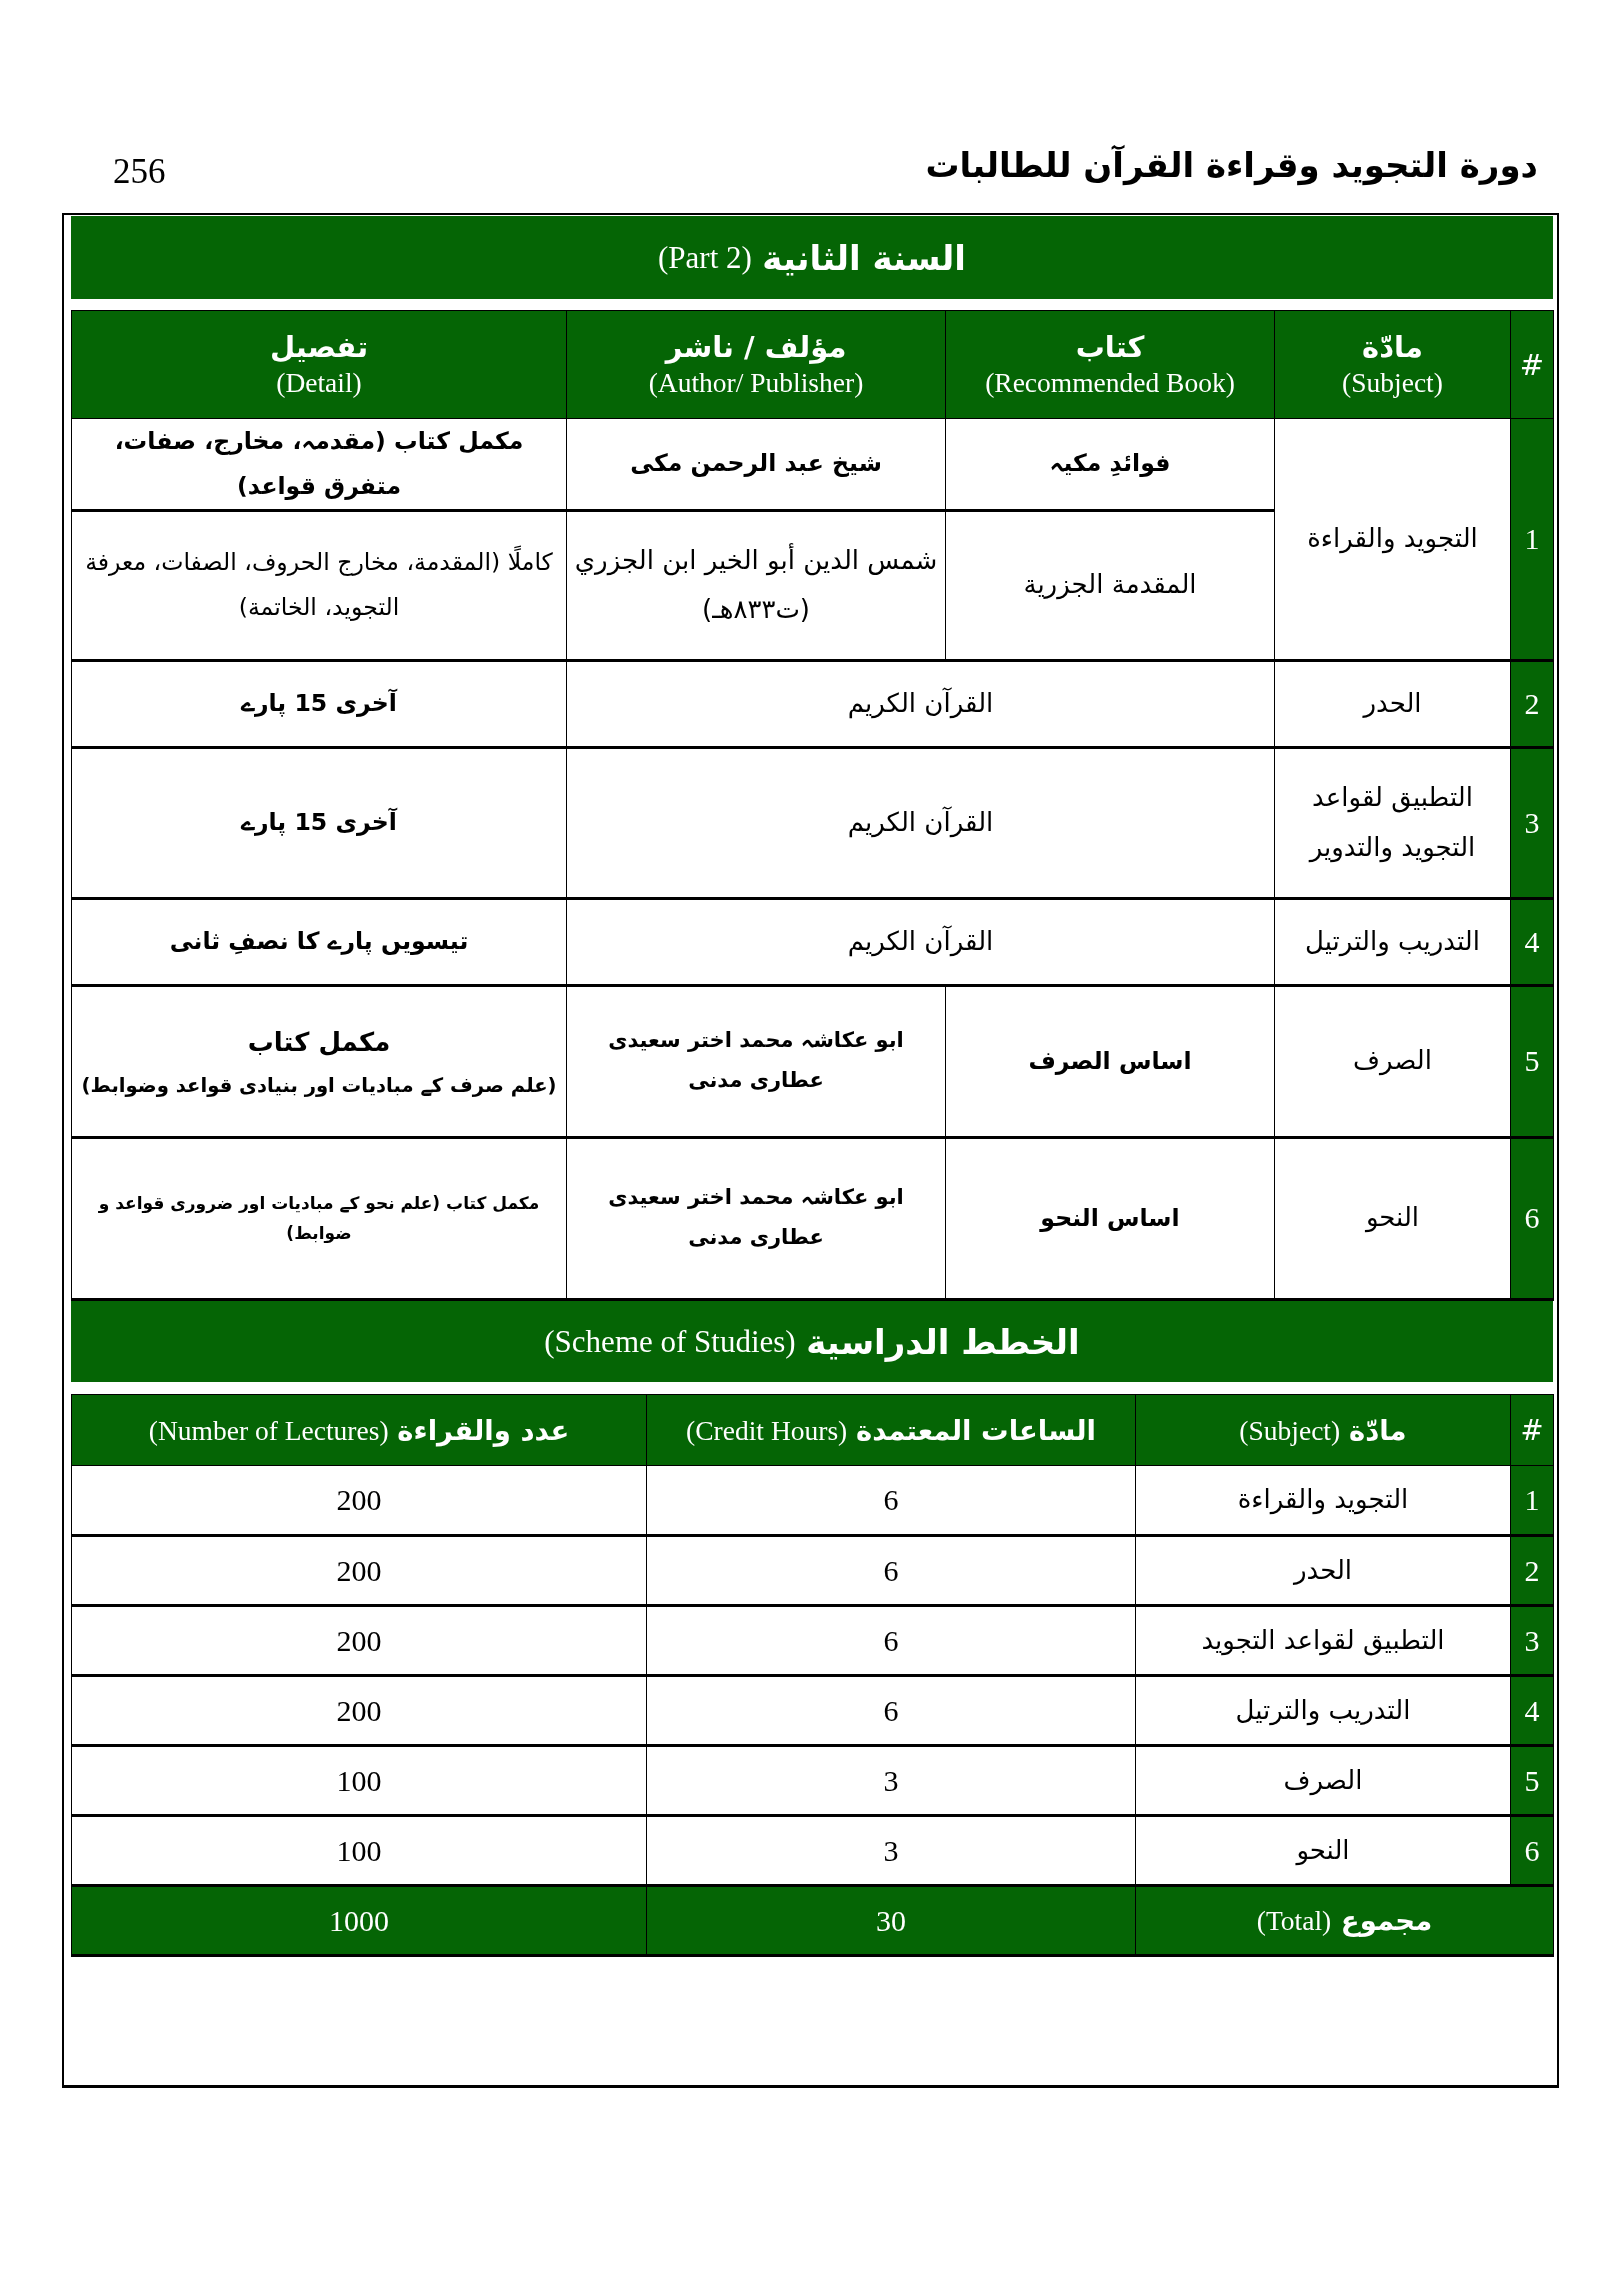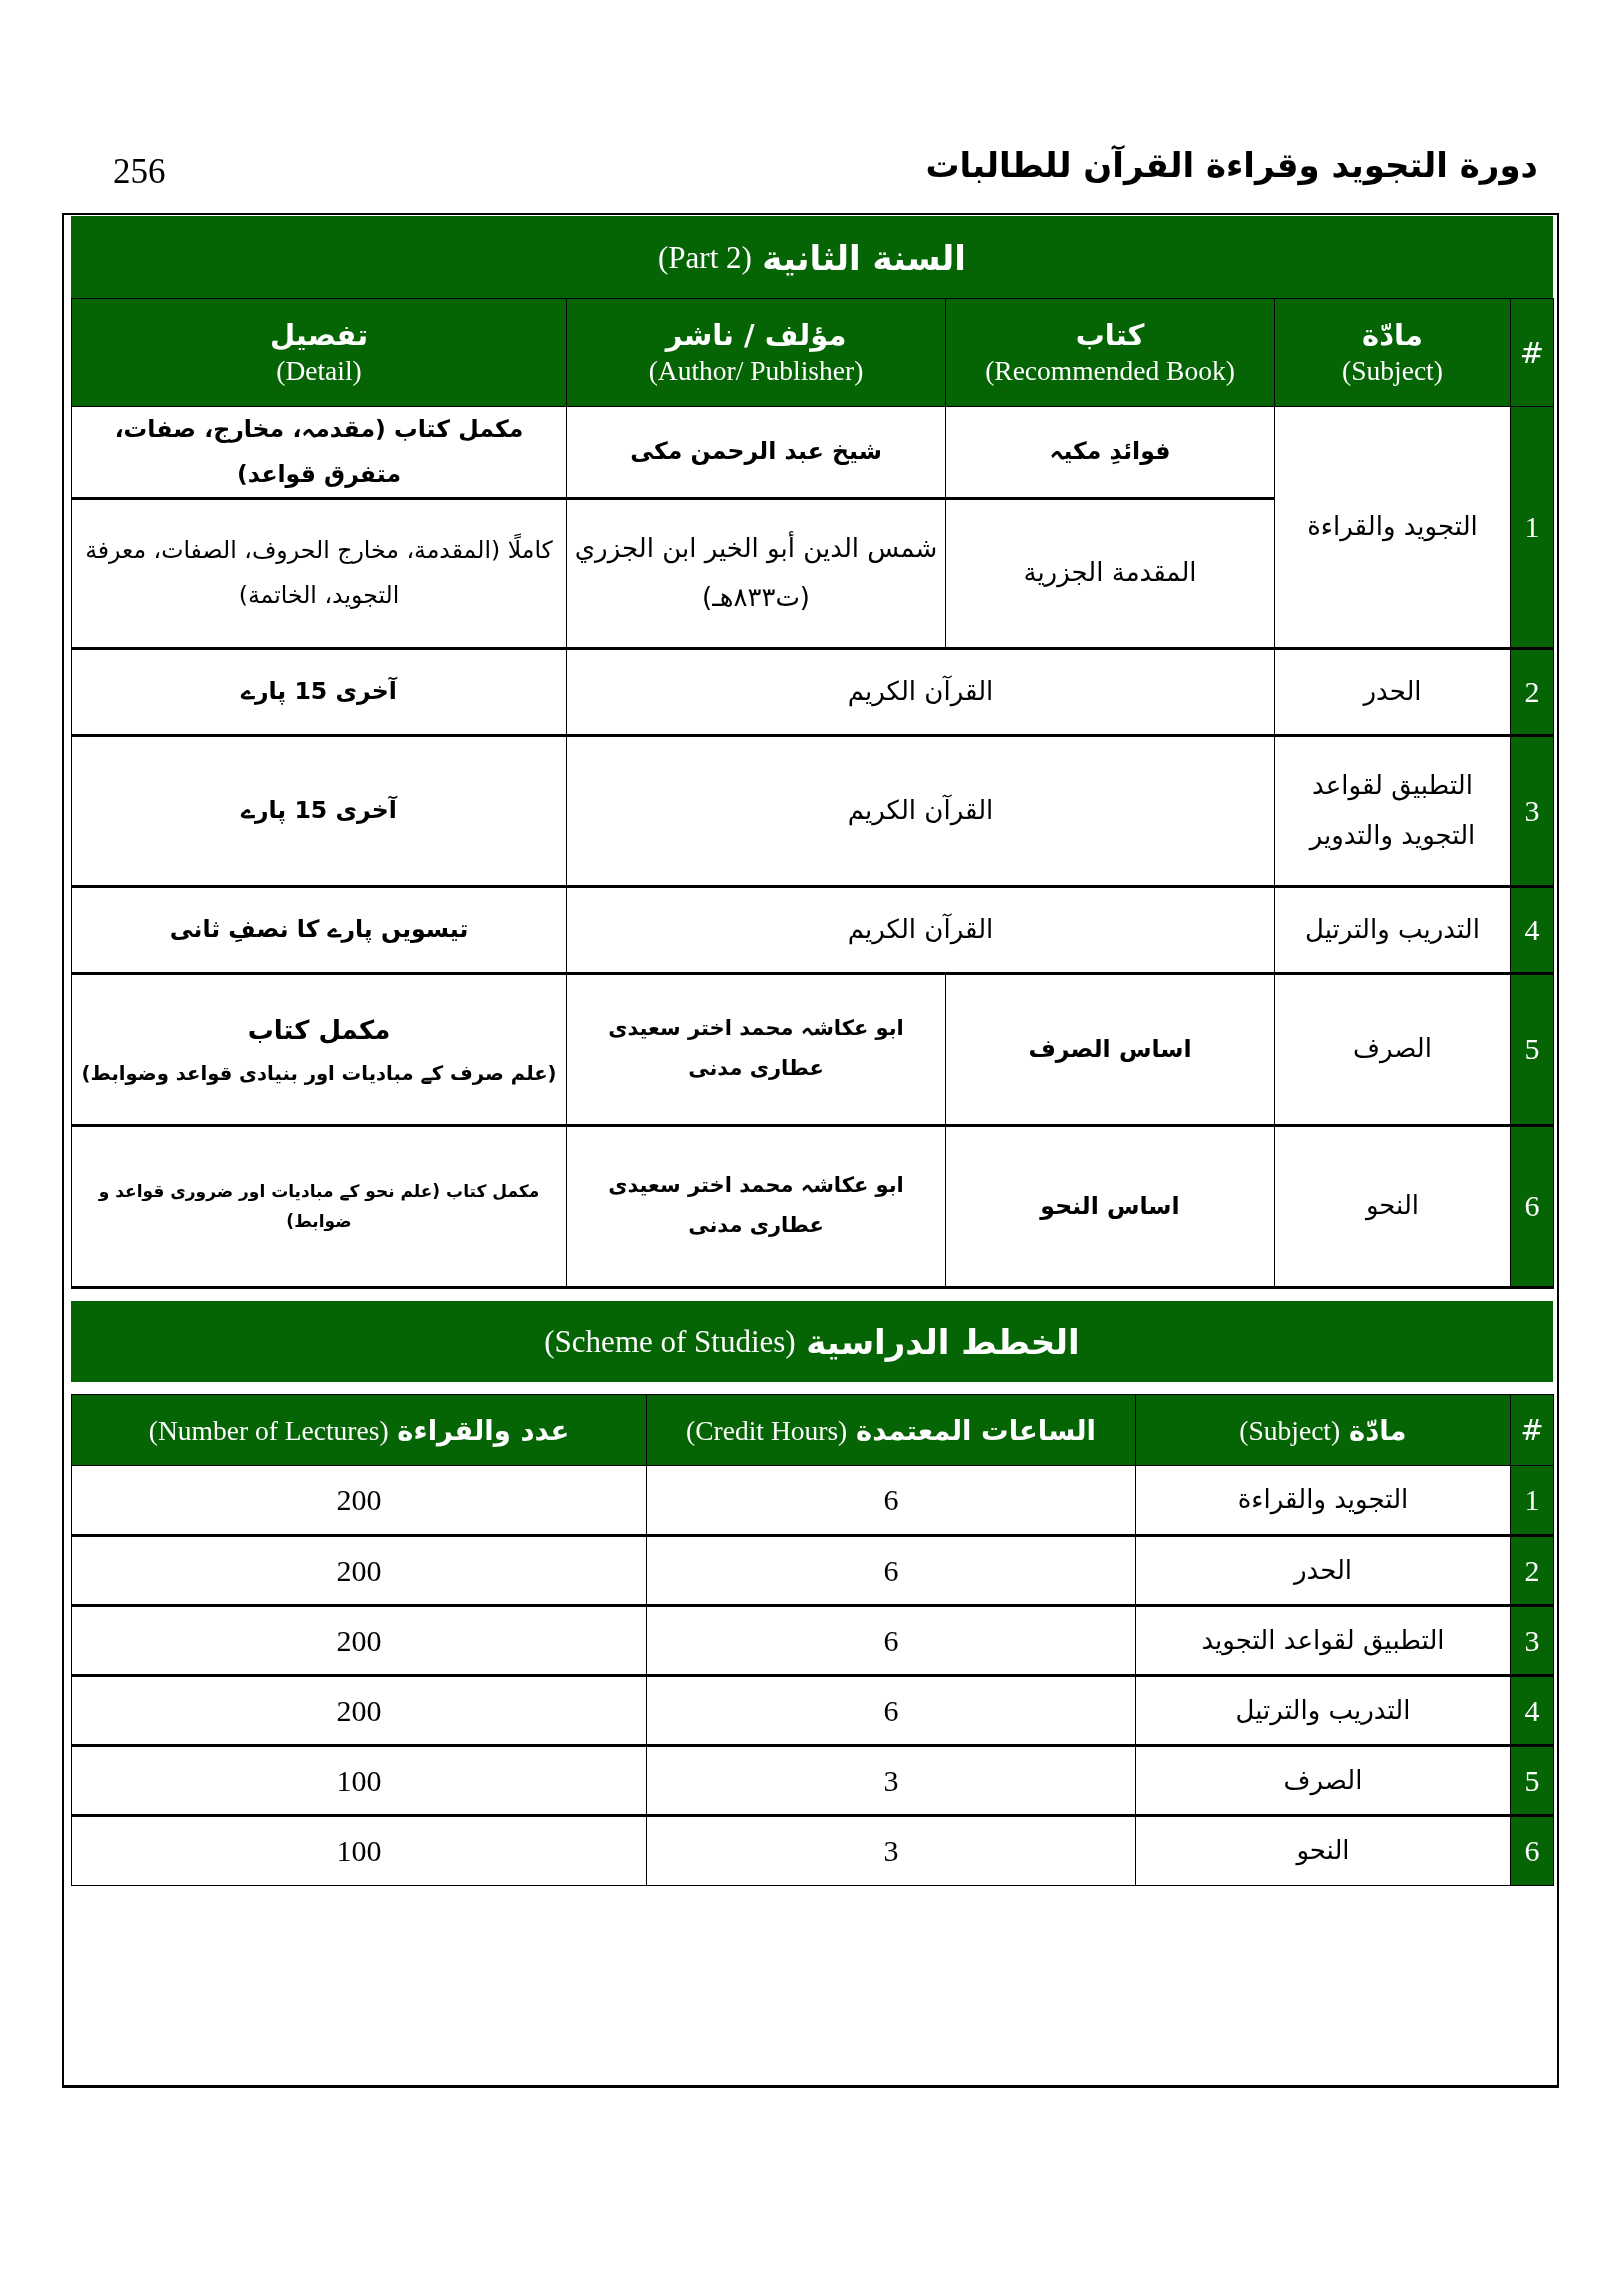--- a/index.html
+++ b/index.html
@@ -41,21 +41,21 @@
 <div class="page-number">256</div>
 <div class="running-title">دورة التجويد وقراءة القرآن للطالبات</div>
 
 <div class="frame"></div>
 
 <div class="band" style="top:216px;height:83px;">
   <span class="en">(Part 2)</span>
   <span class="ar">السنة الثانية</span>
 </div>
 
-<table class="t1" style="top:298px;width:1482px;">
+<table class="t1" style="top:310px;width:1482px;">
   <colgroup>
     <col style="width:495px">
       <col style="width:379px">
       <col style="width:329px">
       <col style="width:236px">
       <col style="width:43px">
   </colgroup>
   <tbody>
       <tr style="height:108px;">
     <th>
@@ -174,15 +174,23 @@
     <td class="val">3</td>
     <td class="ar">الصرف</td>
     <td class="num">5</td>
   </tr>
   <tr style="height:70px;">
     <td class="val">100</td>
     <td class="val">3</td>
     <td class="ar">النحو</td>
     <td class="num">6</td>
   </tr>
+  <tr style="height:70px;" class="total">
+    <td class="val">1000</td>
+    <td class="val">30</td>
+    <td class="lbl" colspan="2">
+      <span>مجموع</span>
+      <span class="en">(Total)</span>
+    </td>
+  </tr>
 </tbody>
   </table>
 
 
 </body></html>

